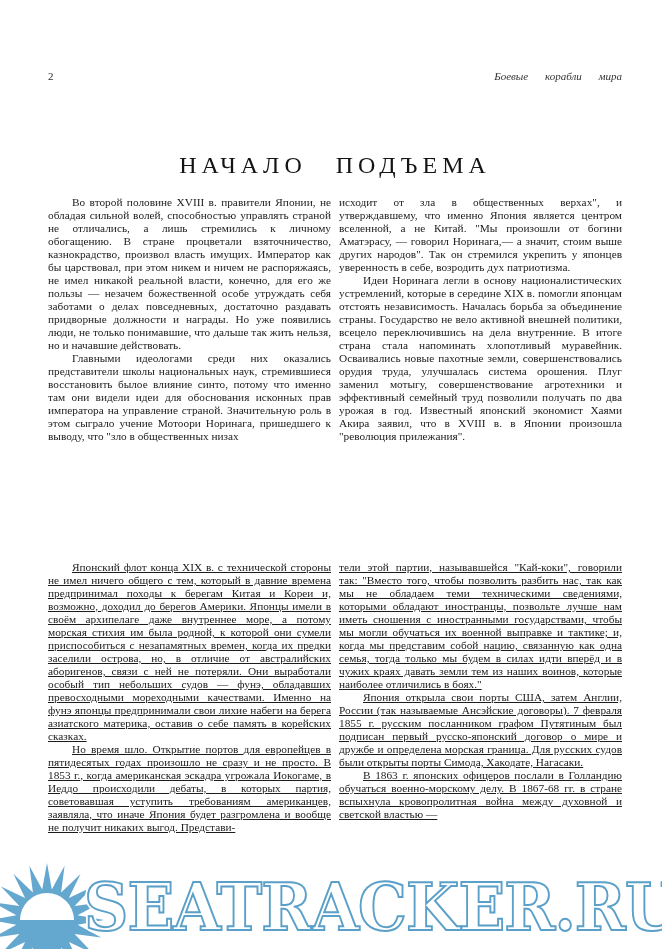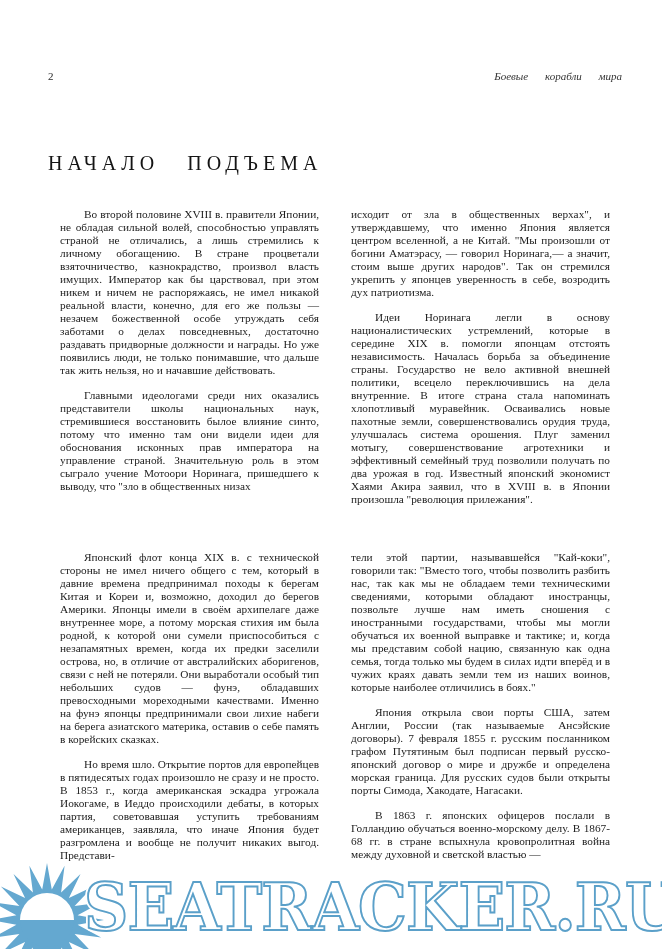--- a/index.html
+++ b/index.html
@@ -28,44 +28,45 @@
   .runtitle {
     font-style: italic;
     word-spacing: 14px;
     color: #333;
     font-family: Liberation Serif, serif;
   }
   
   .section-title {
     position: absolute;
     left: 48px; right: 40px;
-    font-size: 20px;
+    text-align: center;
+    font-size: 24px;
     font-weight: 400;
     letter-spacing: 5px;
     word-spacing: 18px;
     color: #141414;
     white-space: nowrap;
   }
   #s1-title { top: 152px; }
   #s2-title { top: 519px; }
   
   .columns {
     position: absolute;
     left: 48px; right: 40px;
     display: flex;
     gap: 8px;
     font-size: 11.3px;
     line-height: 13px;
     text-align: justify;
     color: #1c1c1c;
   }
   #s1-cols { top: 196px; height: 326px; overflow: hidden; }
-  #s2-cols { top: 539px; height: 348px; overflow: hidden; }
+  #s2-cols { top: 561px; height: 348px; overflow: hidden; text-decoration: underline; }
   .col { flex: 1 1 0; min-width: 0; }
-  .col p { margin: 12px; }
+  .col p { margin: 0; }
   .col p.ind { text-indent: 24px; }
   
   .watermark {
     position: absolute;
     left: 0; top: 858px;
     width: 556px; height: 91px;
     pointer-events: none;
   }
   .wm-sun {
     position: absolute;

